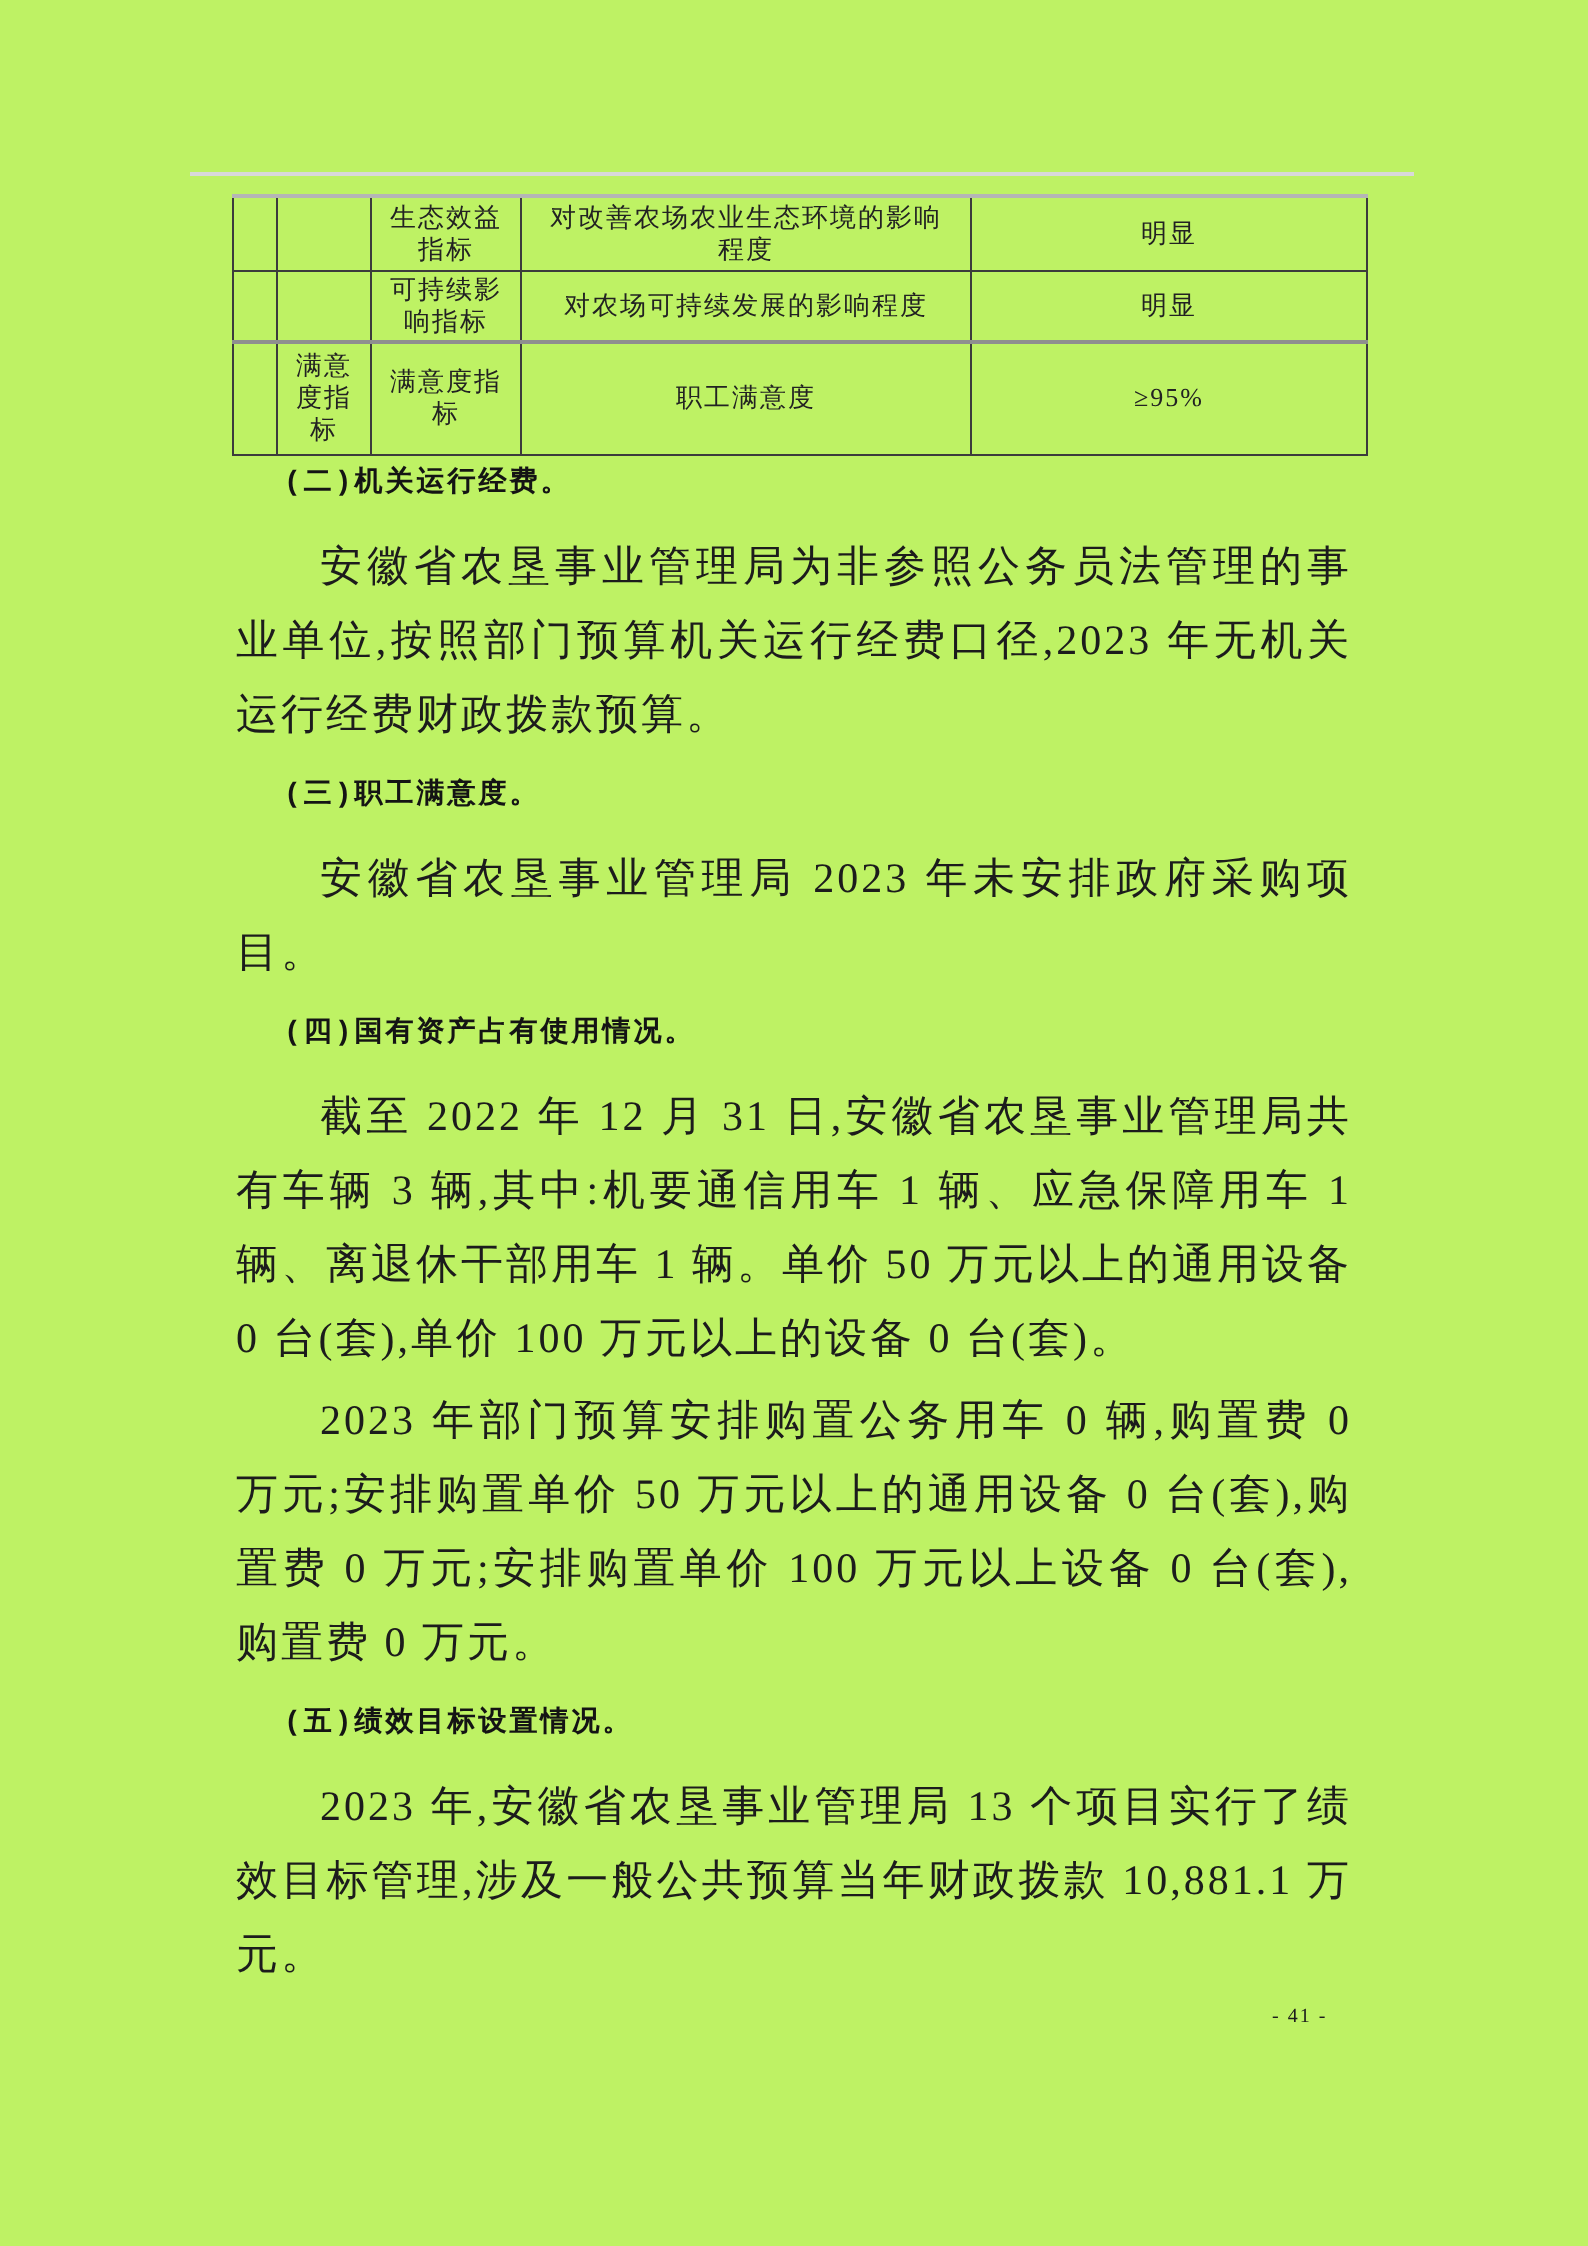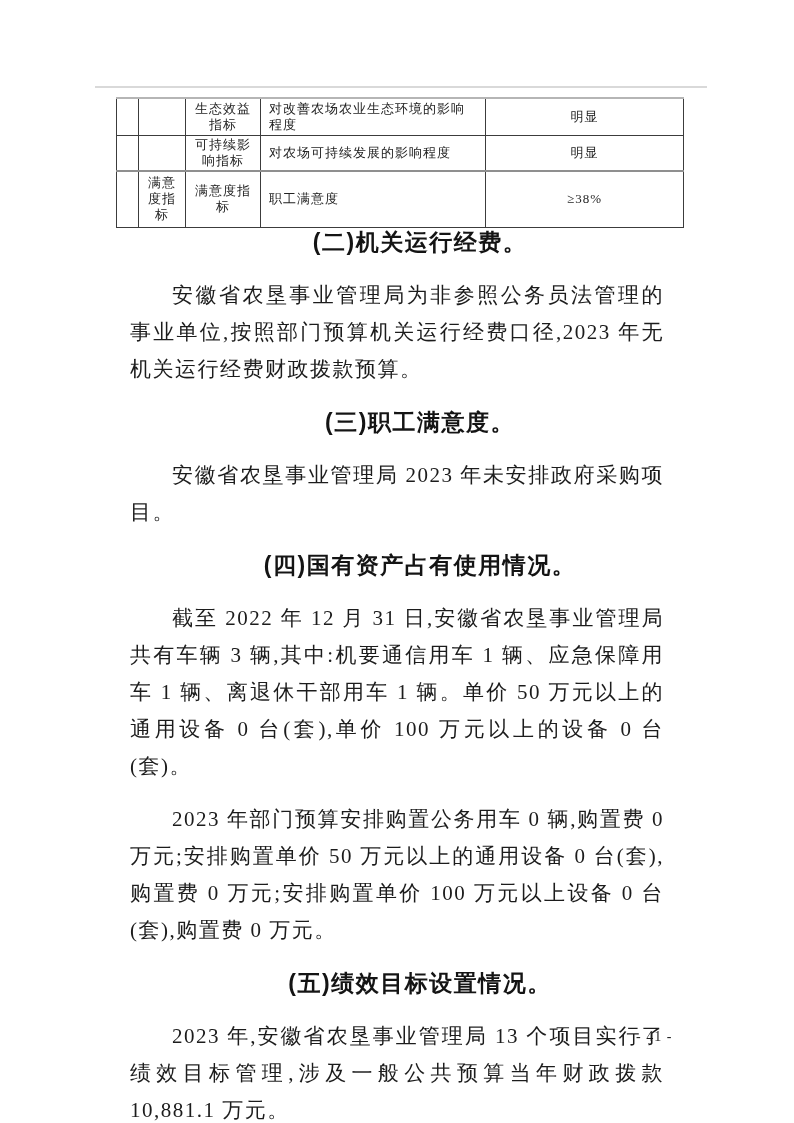--- a/index.html
+++ b/index.html
@@ -1,20 +1,20 @@
 <!DOCTYPE html>
 <html><head>
 <meta charset="utf-8">
 <style>
   html,body { margin:0; padding:0; background:#e8e8e8; }
   .page {
     position: relative;
     width: 794px; height: 1123px;
     margin: 0 auto;
-    background: #ffffff;
+    background: #bef264;
     overflow: hidden;
     font-family: "Liberation Serif", serif;
     color: #1c1c1c;
   }
   .crease {
     position: absolute; left: 95px; top: 86px;
     width: 612px; height: 2px;
     background: #d9d9d9;
   }
   table.indicator-table {
@@ -31,46 +31,46 @@
     text-align: center;
     vertical-align: middle;
     padding: 1px 4px;
     overflow: hidden;
   }
   table.indicator-table tr.r1 { height: 37px; }
   table.indicator-table tr.r2 { height: 32px; margin-top: 26px; }
   table.indicator-table tr.r3 { height: 57px; }
   table.indicator-table tr.r1 td { border-top: 2px solid #b5b5b5; }
   table.indicator-table tr.r3 td { border-top: 2px solid #8f8f8f; }
-  table.indicator-table td.desc-cell { text-align: left; padding: 1px 8px; }
+  table.indicator-table td.desc-cell { text-align: center; padding: 1px 8px; }
   .content {
     position: absolute; left: 114px; top: 224px;
     width: 566px;
     font-size: 21px; line-height: 37px;
     letter-spacing: 1.5px;
     text-align: justify;
     text-justify: inter-character;
   }
   .section-heading {
     margin: 0;
-    font-family: Liberation Sans, sans-serif;
+    font-family: Liberation Mono, monospace;
     font-weight: bold;
-    font-size: 23px; line-height: 37px;
+    font-size: 14px; line-height: 37px;
     text-indent: 2em;
-    text-align: center;
+    text-align: left;
     letter-spacing: 1.5px;
     color: #141414;
   }
   .body-para {
-    margin: 16px;
+    margin: 4px;
     text-indent: 2em;
   }
   .page-number {
-    position: absolute; left: 636px; top: 1028px;
-    font-size: 14px; line-height: 18px;
+    position: absolute; left: 636px; top: 1000px;
+    font-size: 10px; line-height: 18px;
     letter-spacing: 1px;
     color: #1c1c1c;
   }
 </style>
 </head>
 <body>
 
 <div class="page">
 
   <div class="crease"></div>
@@ -96,21 +96,21 @@
         <td></td>
         <td>可持续影响指标</td>
         <td class="desc-cell">对农场可持续发展的影响程度</td>
         <td>明显</td>
       </tr>
       <tr class="r3">
         <td></td>
         <td>满意度指标</td>
         <td>满意度指标</td>
         <td class="desc-cell">职工满意度</td>
-        <td>≥38%</td>
+        <td>≥95%</td>
       </tr>
     </tbody>
   </table>
 
   <div class="content">
     <h2 class="section-heading">(二)机关运行经费。</h2>
     <p class="body-para">安徽省农垦事业管理局为非参照公务员法管理的事业单位,按照部门预算机关运行经费口径,2023 年无机关运行经费财政拨款预算。</p>
 
     <h2 class="section-heading">(三)职工满意度。</h2>
     <p class="body-para">安徽省农垦事业管理局 2023 年未安排政府采购项目。</p>

